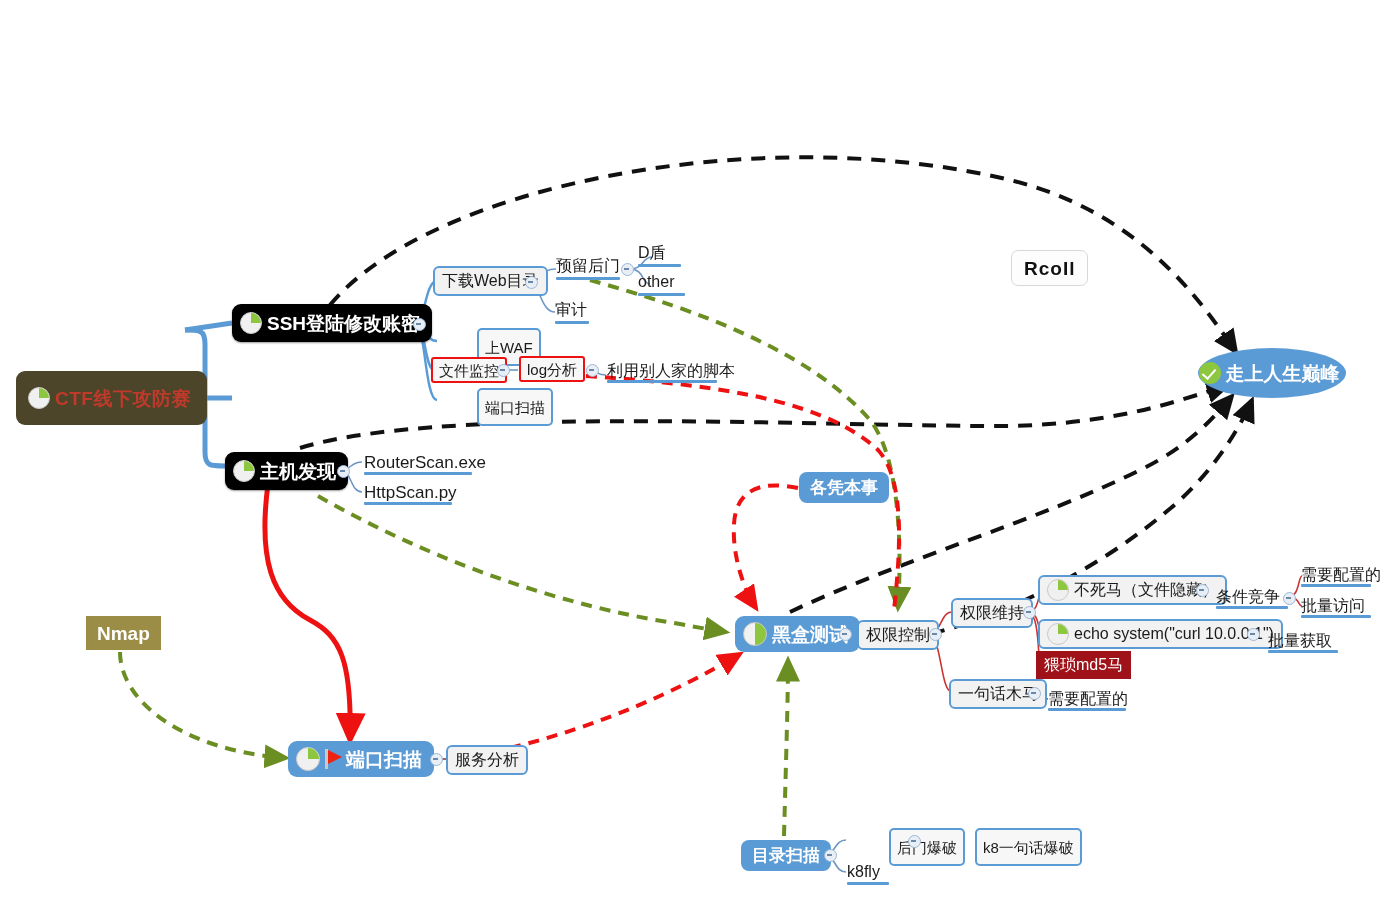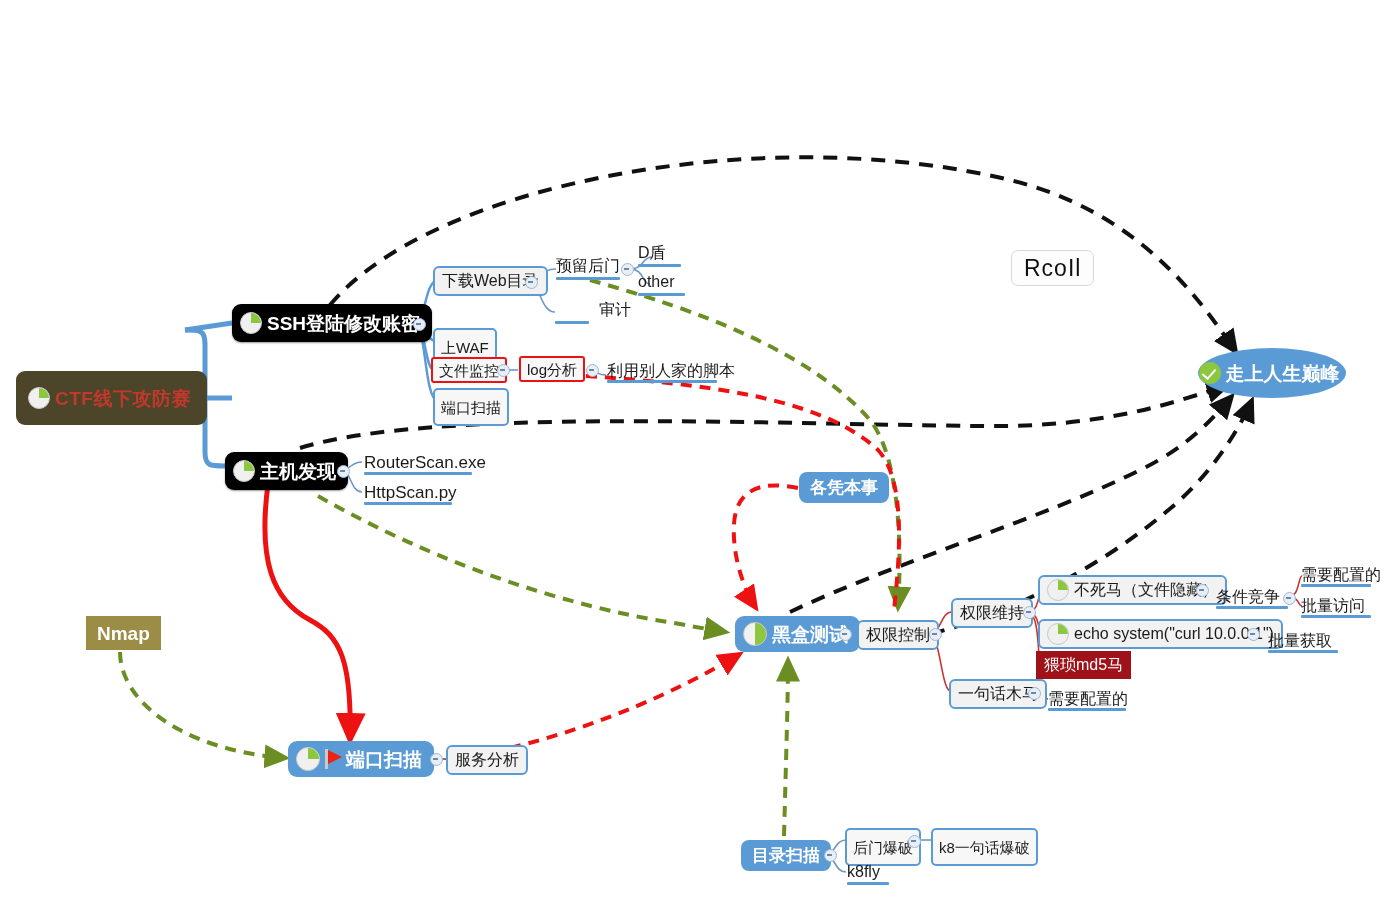--- a/index.html
+++ b/index.html
@@ -91,20 +91,21 @@
 
   
   .n-box {
     background: #f7f7f7;
     border: 2px solid #5b9bd5;
     border-radius: 5px;
     color: #1a1a1a;
     font-size: 15px;
     padding: 0 6px;
     height: 38px;
+    margin-left: 44px;
   }
   
   .n-box2 {
     background: #f2f2f2;
     border: 2px solid #5b9bd5;
     border-radius: 6px;
     color: #1a1a1a;
     font-size: 16px;
     padding: 0 7px;
     height: 30px;
@@ -135,22 +136,22 @@
     font-size: 19px;
     padding: 0 11px;
     height: 34px;
   }
   
   .n-white {
     background: #fdfdfd;
     border: 1px solid #d8d8d8;
     border-radius: 7px;
     color: #111111;
-    font-weight: normal;
-    font-size: 23px;
+    font-weight: bold;
+    font-size: 19px;
     padding: 0 12px;
     height: 36px;
     letter-spacing: 1px;
     text-align: center;
   }
   
   .n-bare {
     color: #1a1a1a;
     font-size: 16px;
     height: 24px;
@@ -373,21 +374,21 @@
   <div class="node n-bare" style="left:636px; top:241px;">
     <span>D盾</span>
   </div>
   <div class="ubar" style="left:638px; top:264px; width:43px;"></div>
 
   <div class="node n-bare" style="left:636px; top:270px;text-align:right;">
     <span>other</span>
   </div>
   <div class="ubar" style="left:638px; top:293px; width:47px;"></div>
 
-  <div class="node n-bare" style="left:553px; top:298px;margin-left:44px;">
+  <div class="node n-bare" style="left:553px; top:298px;">
     <span>审计</span>
   </div>
   <div class="ubar" style="left:555px; top:321px; width:34px;"></div>
 
   <div class="node n-box" style="left:433px; top:328px;">
     <span>上WAF</span>
   </div>
 
   <div class="node n-redbox" style="left:431px; top:357px;">
     <span>文件监控</span>

